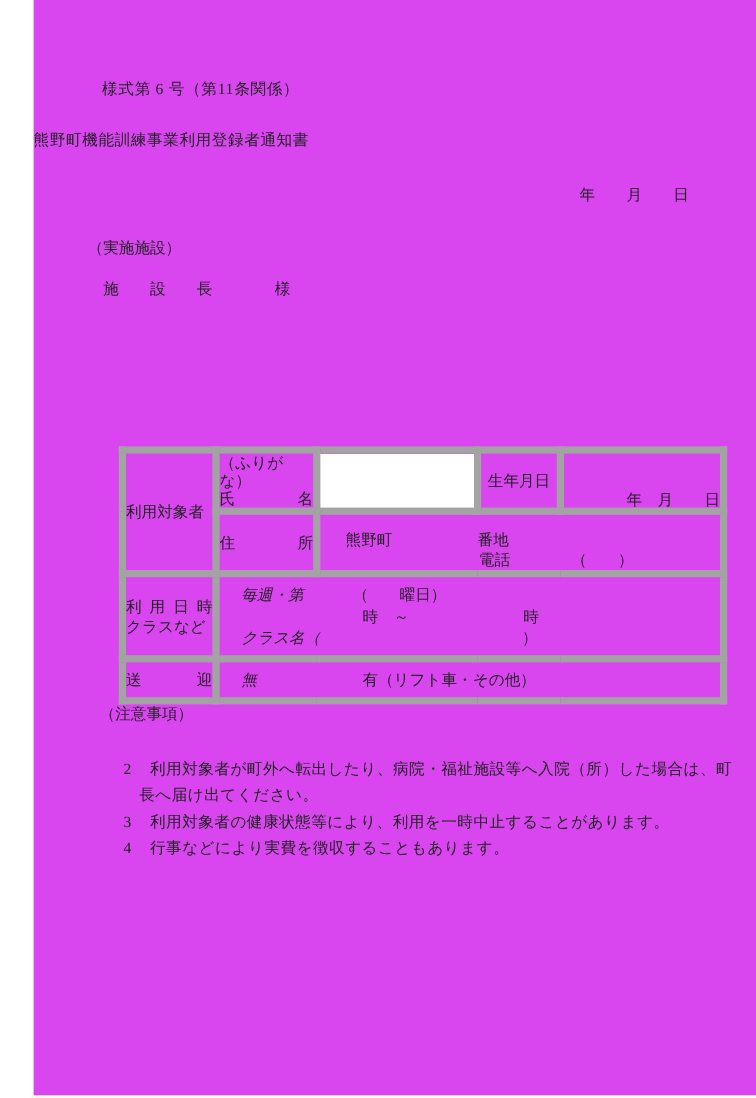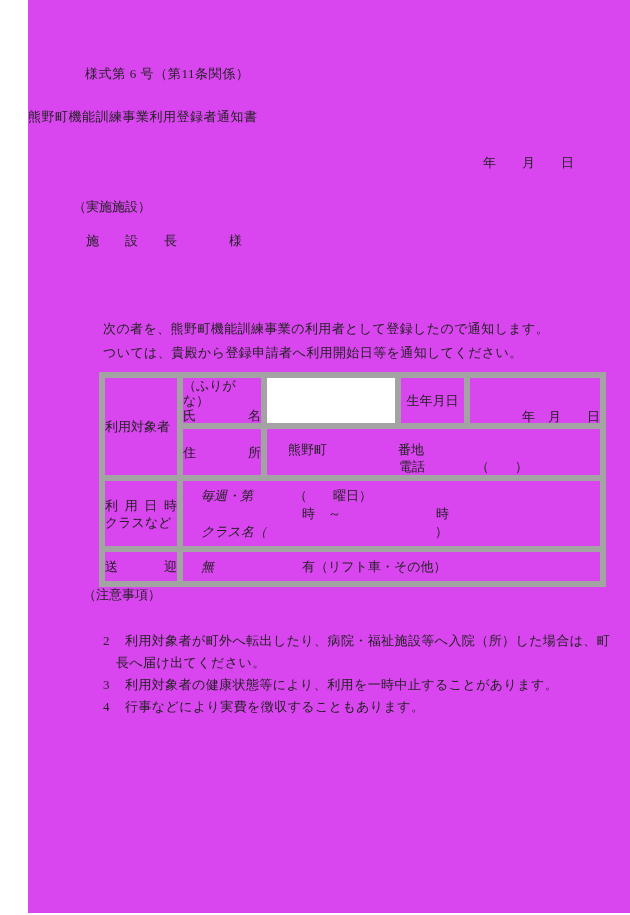--- a/index.html
+++ b/index.html
@@ -80,24 +80,20 @@
 
   <div class="doc-title">熊野町機能訓練事業利用登録者通知書</div>
 
   <div class="abs date-line">年　　月　　日</div>
 
   <div class="abs facility">（実施施設）</div>
 
   <div class="abs addressee">施　　設　　長　　　　様</div>
 
 
-  <div class="abs intro">
-    <div>次の者を、熊野町機能訓練事業の利用者として登録したので通知します。</div>
-    <div>ついては、貴殿から登録申請者へ利用開始日等を通知してください。</div>
-  </div>
 
   <table class="reg">
     <colgroup>
       <col style="width:78px">
         <col style="width:84px">
         <col style="width:134px">
         <col style="width:69px">
         <col style="width:136px">
     </colgroup>
     <tbody>

